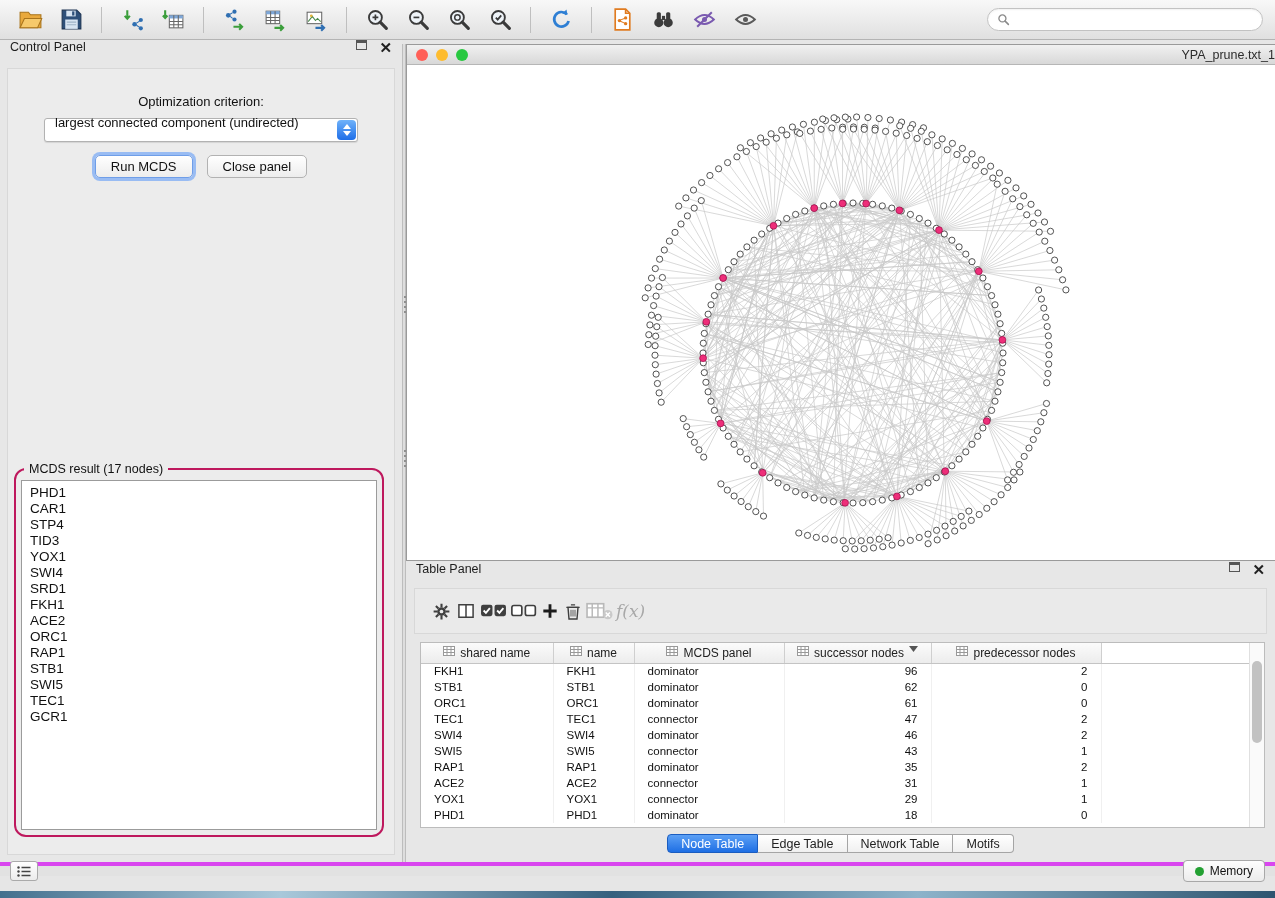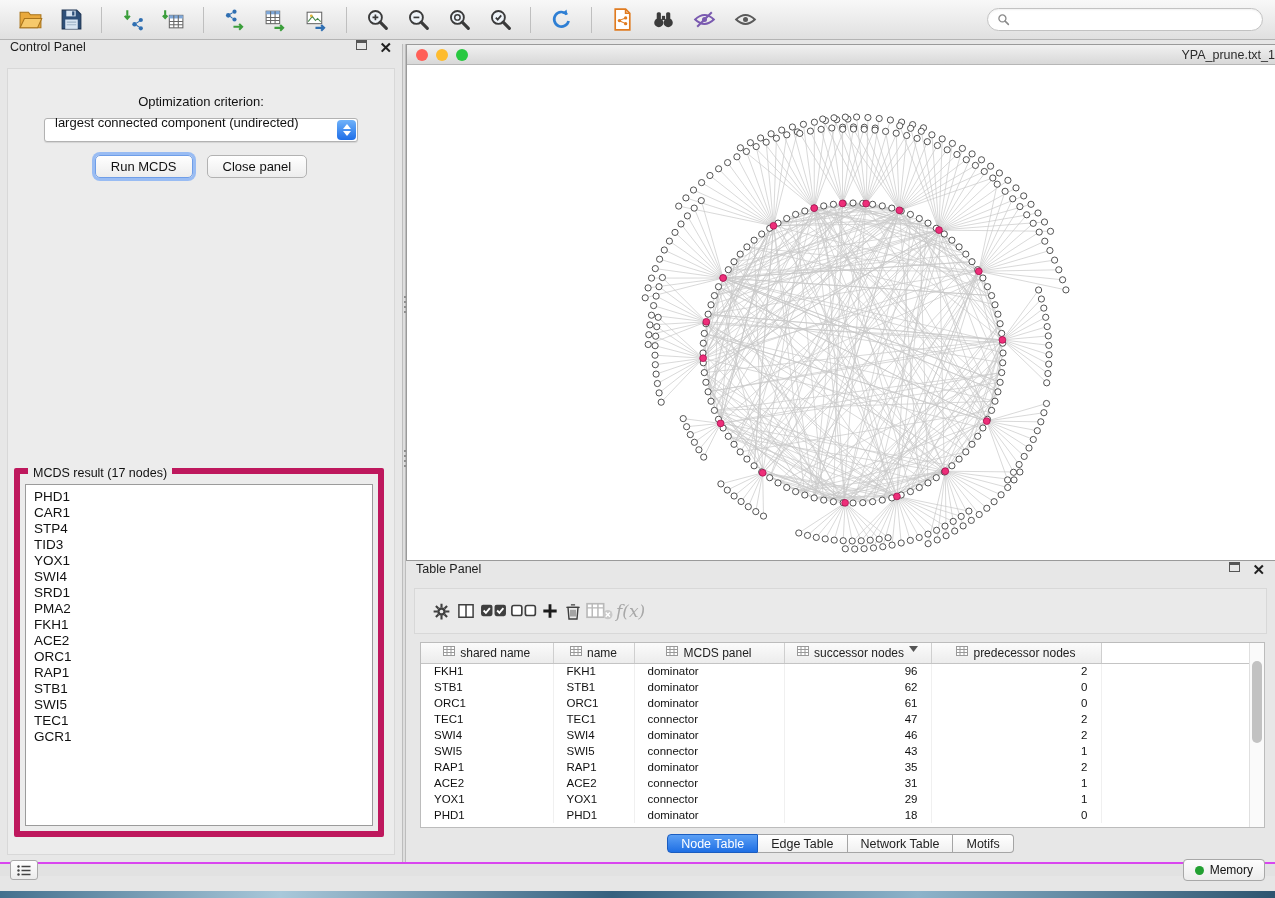--- a/index.html
+++ b/index.html
@@ -25,21 +25,21 @@
   .seg-item{height:21px;line-height:20px;padding:0 13px;font-size:12.5px;background:linear-gradient(#ffffff,#f0f0f0);border:1px solid #a5a5a5;border-left:none;color:#222;cursor:pointer}
   .seg-item:first-child{border-left:1px solid #a5a5a5;border-radius:4px 0 0 4px}
   .seg-item:last-child{border-radius:0 4px 4px 0}
   .seg-item.active{background:linear-gradient(#5ba0f5,#1f6fe4);color:#fff;border-color:#1b5dc0}
   .optlabel{text-align:center;font-size:13px;color:#111;margin-top:25px}
   .popup{position:relative;margin:9px auto 0;width:314px;height:24px;background:#fff;border:1px solid #b2b2b2;border-radius:3px;font-size:13px;color:#111;display:flex;align-items:center;padding:0 28px 16px 10px;box-shadow:0 1px 1px rgba(0,0,0,.1);cursor:pointer}
   .stepper{position:absolute;right:1px;top:1px;bottom:1px;width:19px;border-radius:4px;background:linear-gradient(#6fb2fa,#1e6ee8);display:flex;flex-direction:column;align-items:center;justify-content:center;gap:2px}
   .btnrow{display:flex;justify-content:center;gap:14px;margin-top:13px}
   .mbtn{height:23px;padding:0 15px;font-size:13px;background:linear-gradient(#ffffff,#ededed);border:1px solid #b2b2b2;border-radius:5px;color:#111;cursor:pointer}
   .mbtn.focused{box-shadow:0 0 0 3px rgba(86,150,250,.55);border-color:#6f9ee8}
-  .gbox{position:absolute;left:6px;right:10px;top:399px;bottom:17px;border:6px solid #be185d;border-radius:2px}
+  .gbox{position:absolute;left:6px;right:10px;top:399px;bottom:17px;border:2px solid #be185d;border-radius:12px}
   .gbox .legend{position:absolute;top:-8px;left:8px;background:#ececec;padding:0 5px;font-size:12.5px;color:#111}
   .glist{position:absolute;left:5px;right:5px;top:10px;bottom:5px;background:#fff;border:1px solid #9b9b9b;padding:4px 8px;font-size:13.5px;line-height:16px;color:#111;overflow:hidden}
   .glist div{cursor:default}
 
   
   .vdiv{position:absolute;left:402px;top:44px;bottom:36px;width:4px;background:#dedede;border-left:1px solid #bdbdbd;border-right:1px solid #bdbdbd}
   .vdiv .grip{position:absolute;left:0.5px;width:2px;height:18px;background:repeating-linear-gradient(180deg,#8f8f8f 0 2px,transparent 2px 5px)}
 
   
   .netwin{position:absolute;left:406px;top:44px;width:869px;height:517px;background:#fff;border:1px solid #9a9a9a;border-right:none}
@@ -60,21 +60,21 @@
   .hcell{display:flex;align-items:flex-start;justify-content:center;gap:5px}
   tbody td{height:16px;font-size:11.5px;color:#111;border-right:1px solid #f0f0f0;padding:0 13px;white-space:nowrap;overflow:hidden}
   tbody td.num{text-align:right}
   tbody tr{cursor:default}
   .vscroll{position:absolute;right:0;top:0;bottom:0;width:15px;background:#fafafa;border-left:1px solid #e0e0e0}
   .vthumb{position:absolute;left:2px;right:2px;top:18px;height:82px;background:#c2c2c2;border-radius:6px;cursor:pointer}
   .btabs{position:absolute;bottom:9px;left:0;right:0;display:flex;justify-content:center}
   .btabs .seg-item{height:19px;line-height:18px;font-size:12.5px}
 
   
-  .statusbar{position:absolute;left:0;right:0;top:862px;height:14px;background:#e2e2e2;border-top:2px solid #d946ef;display:flex;align-items:center;padding:0 10px}
+  .statusbar{position:absolute;left:0;right:0;top:862px;height:14px;background:#e2e2e2;border-top:4px solid #d946ef;display:flex;align-items:center;padding:0 10px}
   .listbtn{width:28px;height:20px;background:linear-gradient(#ffffff,#ececec);border:1px solid #aaa;border-radius:3px;display:flex;align-items:center;justify-content:center;cursor:pointer}
   .membtn{margin-left:auto;height:22px;display:flex;align-items:center;gap:6px;padding:0 11px;border:1px solid #a8a8a8;border-radius:4px;background:linear-gradient(#fdfdfd,#ececec);font-size:12px;color:#111;cursor:pointer}
   .memdot{width:9px;height:9px;border-radius:50%;background:#23a032}
   .desktop{position:absolute;left:0;right:0;bottom:0;height:7px;background:linear-gradient(90deg,#44708e,#a9c8da 22%,#35607e 48%,#8db3ca 72%,#2e5570)}
 </style>
 </head>
 <body>
 
 <div class="toolbar">
   <button class="tbtn">
@@ -241,21 +241,20 @@
     <div class="gbox">
       <span class="legend">MCDS result (17 nodes)</span>
       <div class="glist">
           <div>PHD1</div>
           <div>CAR1</div>
           <div>STP4</div>
           <div>TID3</div>
           <div>YOX1</div>
           <div>SWI4</div>
           <div>SRD1</div>
-          <div>PMA2</div>
           <div>FKH1</div>
           <div>ACE2</div>
           <div>ORC1</div>
           <div>RAP1</div>
           <div>STB1</div>
           <div>SWI5</div>
           <div>TEC1</div>
           <div>GCR1</div>
         </div>
     </div>

